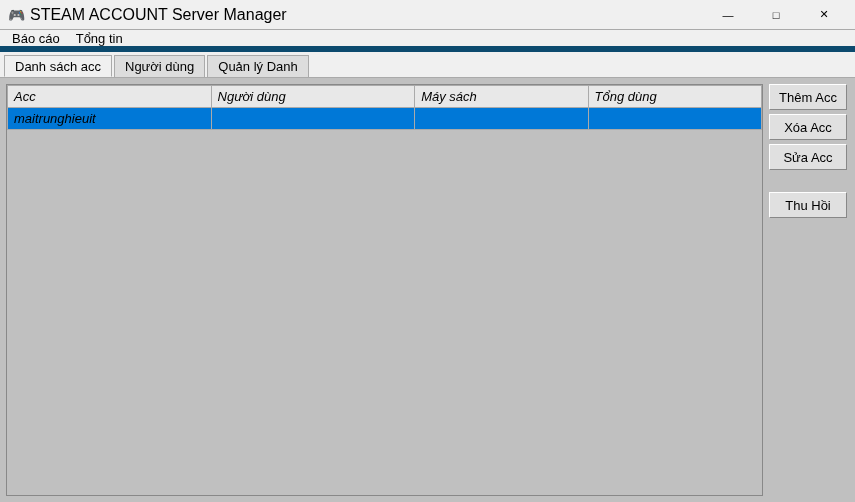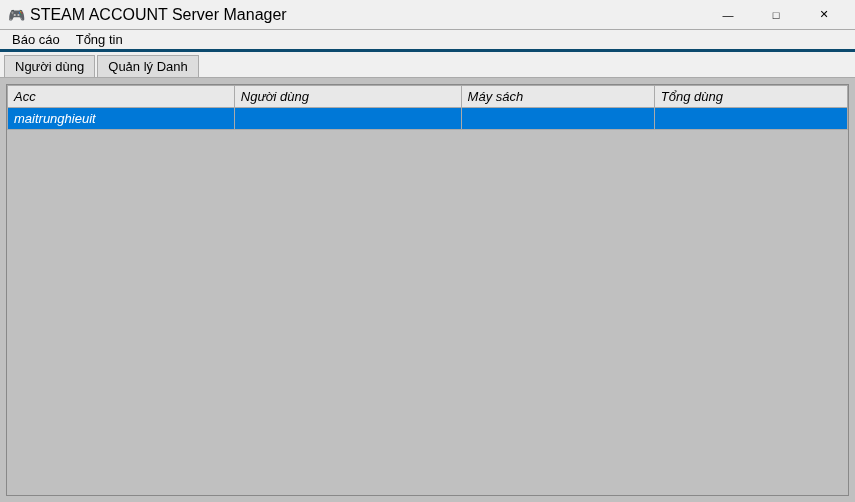--- a/index.html
+++ b/index.html
@@ -49,21 +49,21 @@
       justify-content: center;
     }
 
     
     .menu-bar {
       background: #f0f0f0;
       height: 22px;
       display: flex;
       align-items: center;
       padding: 0 4px;
-      border-bottom: 3px solid #0c4a6e;
+      border-bottom: 6px solid #0c4a6e;
     }
     .menu-item {
       padding: 2px 8px;
       cursor: pointer;
       font-size: 13px;
     }
 
     
     .tab-bar {
       background: #f0f0f0;
@@ -128,21 +128,21 @@
       font-weight: normal;
       font-size: 13px;
     }
     td {
       border: 1px solid #aaa;
       padding: 3px 6px;
       font-size: 13px;
     }
     .row-selected td {
       background: #0078d7;
-      color: #ffffff;
+      color: #000000;
       margin-left: 36px;
     }
 
     
     .button-panel {
       display: flex;
       flex-direction: column;
       gap: 4px;
       min-width: 80px;
     }
@@ -171,20 +171,21 @@
     <button class="title-bar-btn close-btn">✕</button>
   </div>
 </div>
 
 <div class="menu-bar">
   <div class="menu-item">Báo cáo</div>
   <div class="menu-item">Tổng tin</div>
 </div>
 
 <div class="tab-bar">
+  <div class="tab active">Danh sách acc</div>
   <div class="tab">Người dùng</div>
   <div class="tab">Quản lý Danh</div>
 </div>
 
 <div class="main-content">
 
   <div class="table-container">
     <div class="table-wrapper">
       <table>
         <thead>
@@ -200,13 +201,20 @@
               <td>maitrunghieuit</td>
               <td></td>
               <td></td>
               <td></td>
             </tr>
           </tbody>
       </table>
     </div>
   </div>
 
+  <div class="button-panel">
+    <button class="action-btn">Thêm Acc</button>
+    <button class="action-btn">Xóa Acc</button>
+    <button class="action-btn">Sửa Acc</button>
+    <div class="btn-spacer"></div>
+    <button class="action-btn">Thu Hồi</button>
+  </div>
 </div>
 
 </body></html>

